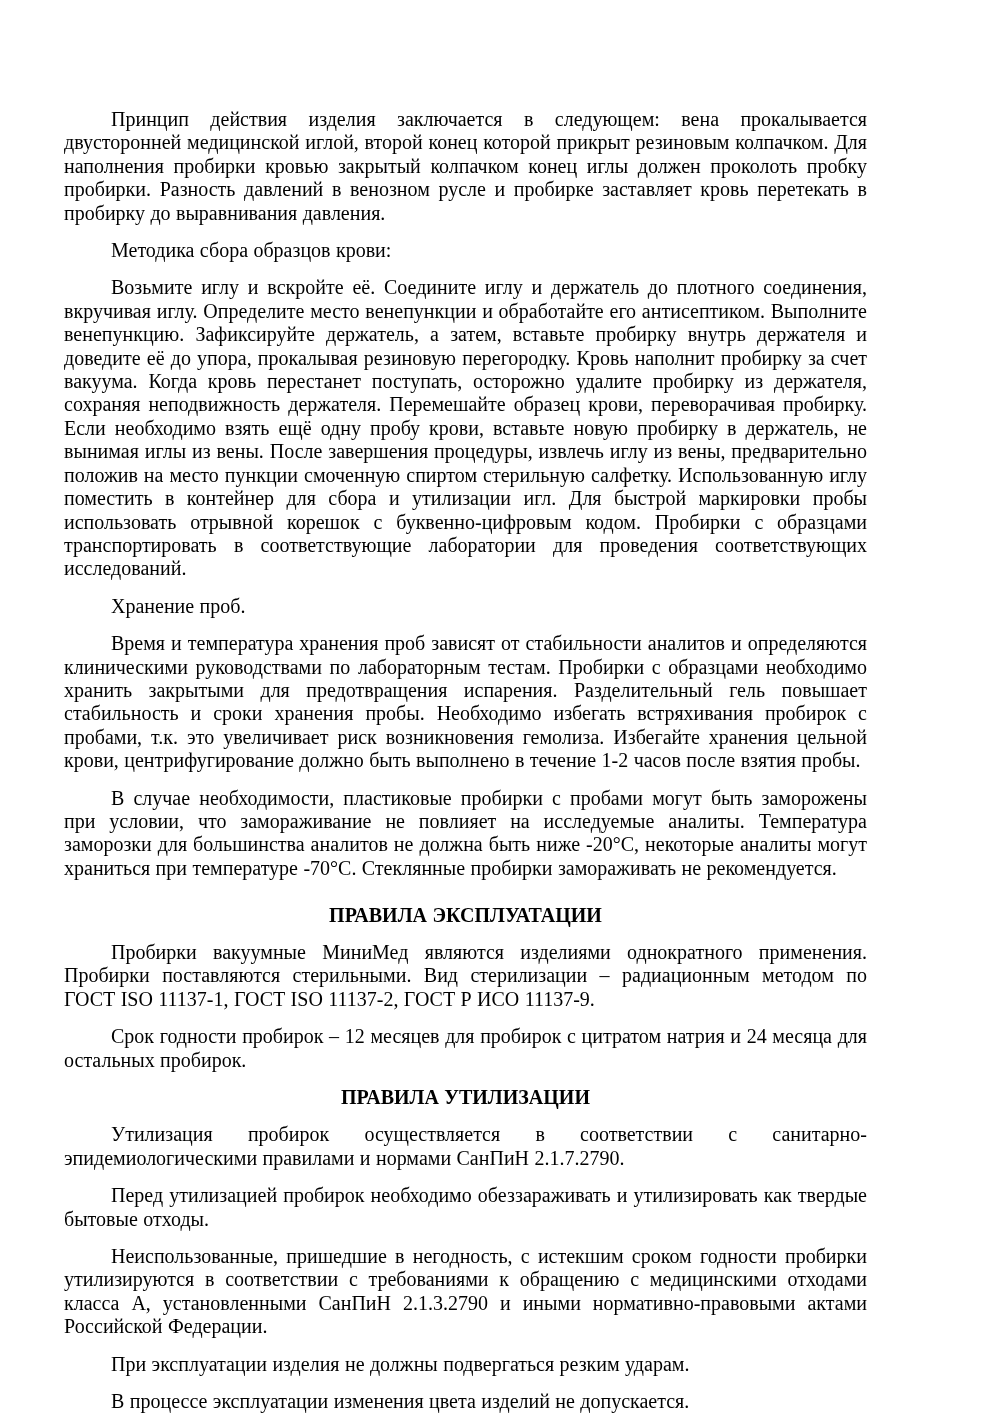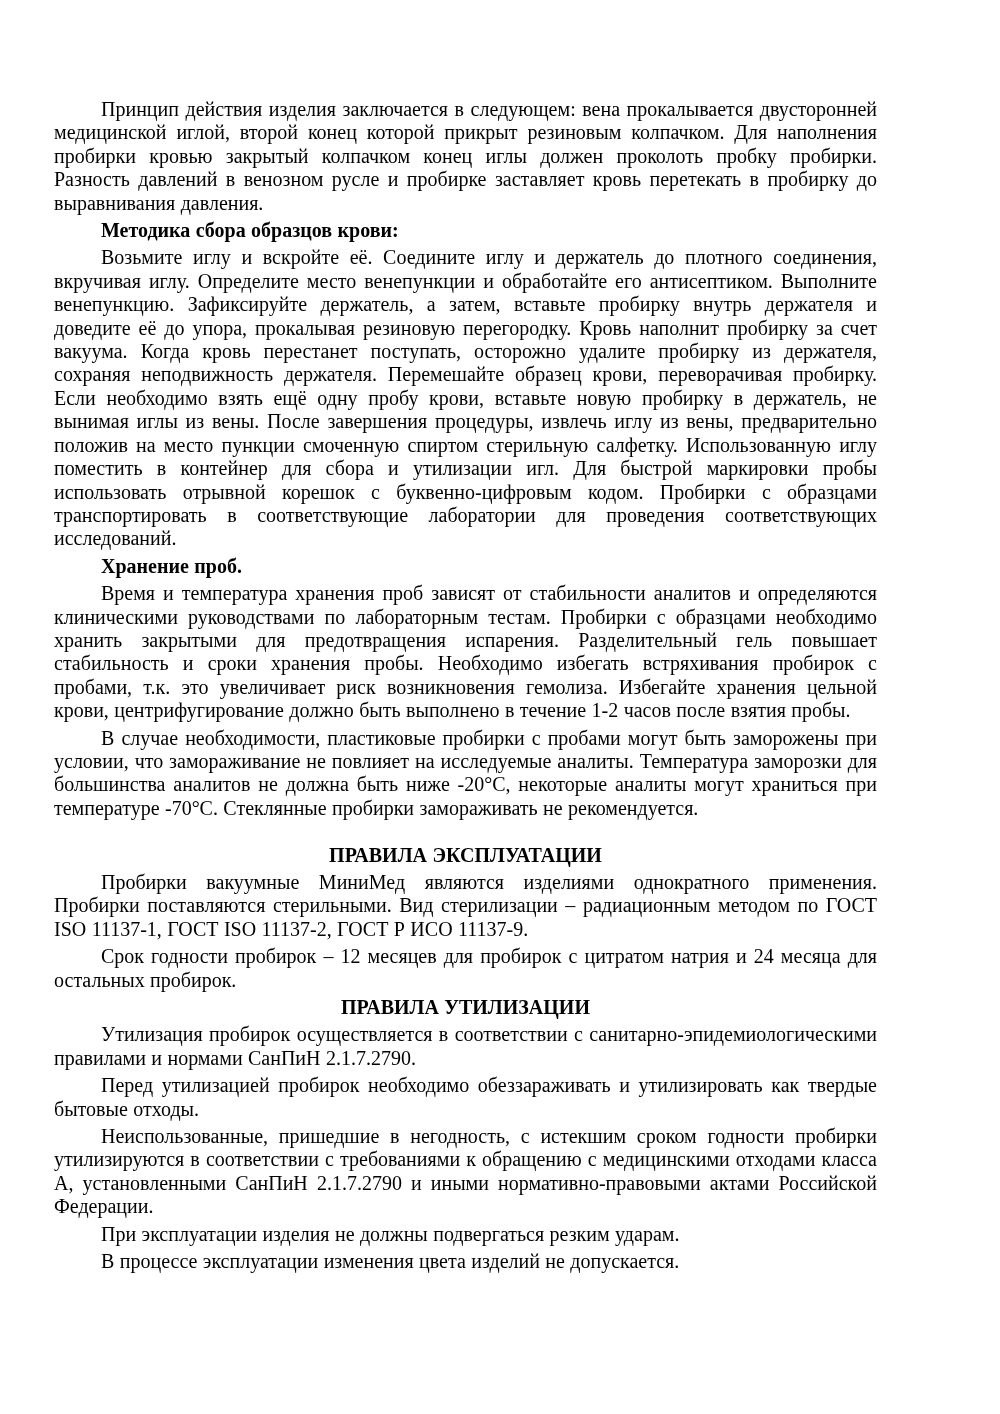--- a/index.html
+++ b/index.html
@@ -19,27 +19,27 @@
       overflow: hidden;
     }
     .content {
       position: absolute;
       left: 50px;
       top: 94px;
       width: 831px;
       text-align: justify;
     }
     .content p {
-      margin: 4px;
+      margin: 14px;
       padding: 0;
       text-indent: 47px;
       word-spacing: 0.02em;
     }
     .h-inline {
-      font-weight: bold;
+      font-weight: normal;
     }
     .h-center {
       font-weight: bold;
       text-align: center !important;
       text-indent: 0 !important;
     }
     .gap-top {
       margin-top: 23.4px !important;
     }
   </style>
@@ -53,17 +53,17 @@
     <p class="para">Возьмите иглу и вскройте её. Соедините иглу и держатель до плотного соединения, вкручивая иглу. Определите место венепункции и обработайте его антисептиком. Выполните венепункцию. Зафиксируйте держатель, а затем, вставьте пробирку внутрь держателя и доведите её до упора, прокалывая резиновую перегородку. Кровь наполнит пробирку за счет вакуума. Когда кровь перестанет поступать, осторожно удалите пробирку из держателя, сохраняя неподвижность держателя. Перемешайте образец крови, переворачивая пробирку. Если необходимо взять ещё одну пробу крови, вставьте новую пробирку в держатель, не вынимая иглы из вены. После завершения процедуры, извлечь иглу из вены, предварительно положив на место пункции смоченную спиртом стерильную салфетку. Использованную иглу поместить в контейнер для сбора и утилизации игл. Для быстрой маркировки пробы использовать отрывной корешок с буквенно-цифровым кодом. Пробирки с образцами транспортировать в соответствующие лаборатории для проведения соответствующих исследований.</p>
     <p class="para h-inline">Хранение проб.</p>
     <p class="para">Время и температура хранения проб зависят от стабильности аналитов и определяются клиническими руководствами по лабораторным тестам. Пробирки с образцами необходимо хранить закрытыми для предотвращения испарения. Разделительный гель повышает стабильность и сроки хранения пробы. Необходимо избегать встряхивания пробирок с пробами, т.к. это увеличивает риск возникновения гемолиза. Избегайте хранения цельной крови, центрифугирование должно быть выполнено в течение 1-2 часов после взятия пробы.</p>
     <p class="para">В случае необходимости, пластиковые пробирки с пробами могут быть заморожены при условии, что замораживание не повлияет на исследуемые аналиты. Температура заморозки для большинства аналитов не должна быть ниже -20°С, некоторые аналиты могут храниться при температуре -70°С. Стеклянные пробирки замораживать не рекомендуется.</p>
     <p class="para h-center gap-top">ПРАВИЛА ЭКСПЛУАТАЦИИ</p>
     <p class="para">Пробирки вакуумные МиниМед являются изделиями однократного применения. Пробирки поставляются стерильными. Вид стерилизации – радиационным методом по ГОСТ ISO 11137-1, ГОСТ ISO 11137-2, ГОСТ Р ИСО 11137-9.</p>
     <p class="para">Срок годности пробирок – 12 месяцев для пробирок с цитратом натрия и 24 месяца для остальных пробирок.</p>
     <p class="para h-center">ПРАВИЛА УТИЛИЗАЦИИ</p>
     <p class="para">Утилизация пробирок осуществляется в соответствии с санитарно-эпидемиологическими правилами и нормами СанПиН 2.1.7.2790.</p>
     <p class="para">Перед утилизацией пробирок необходимо обеззараживать и утилизировать как твердые бытовые отходы.</p>
-    <p class="para">Неиспользованные, пришедшие в негодность, с истекшим сроком годности пробирки утилизируются в соответствии с требованиями к обращению с медицинскими отходами класса А, установленными СанПиН 2.1.7.2790 и иными нормативно-правовыми актами Российской Федерации.</p>
+    <p class="para">Неиспользованные, пришедшие в негодность, с истекшим сроком годности пробирки утилизируются в соответствии с требованиями к обращению с медицинскими отходами класса А, установленными СанПиН 2.1.3.2790 и иными нормативно-правовыми актами Российской Федерации.</p>
     <p class="para">При эксплуатации изделия не должны подвергаться резким ударам.</p>
     <p class="para">В процессе эксплуатации изменения цвета изделий не допускается.</p>
   </div>
 </div>
 
 </body></html>

